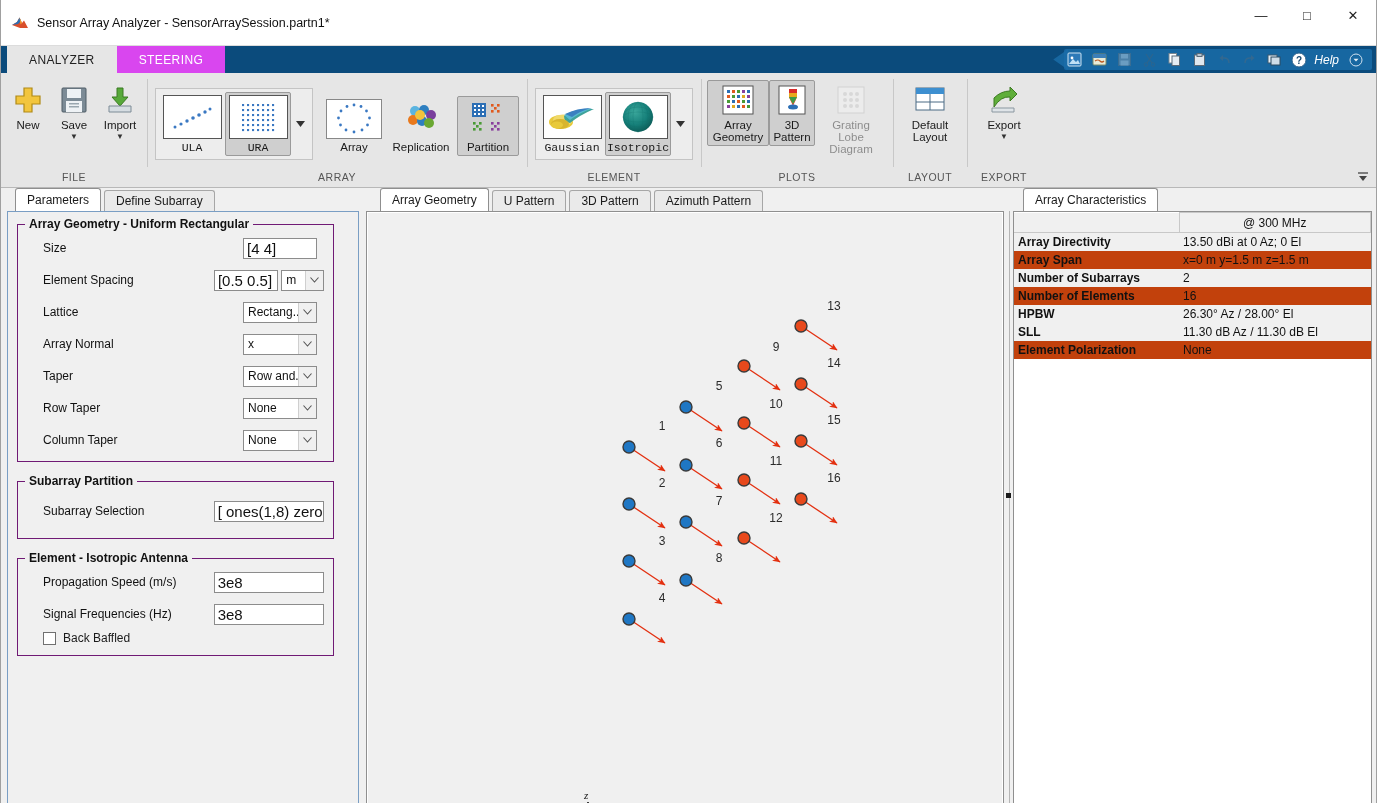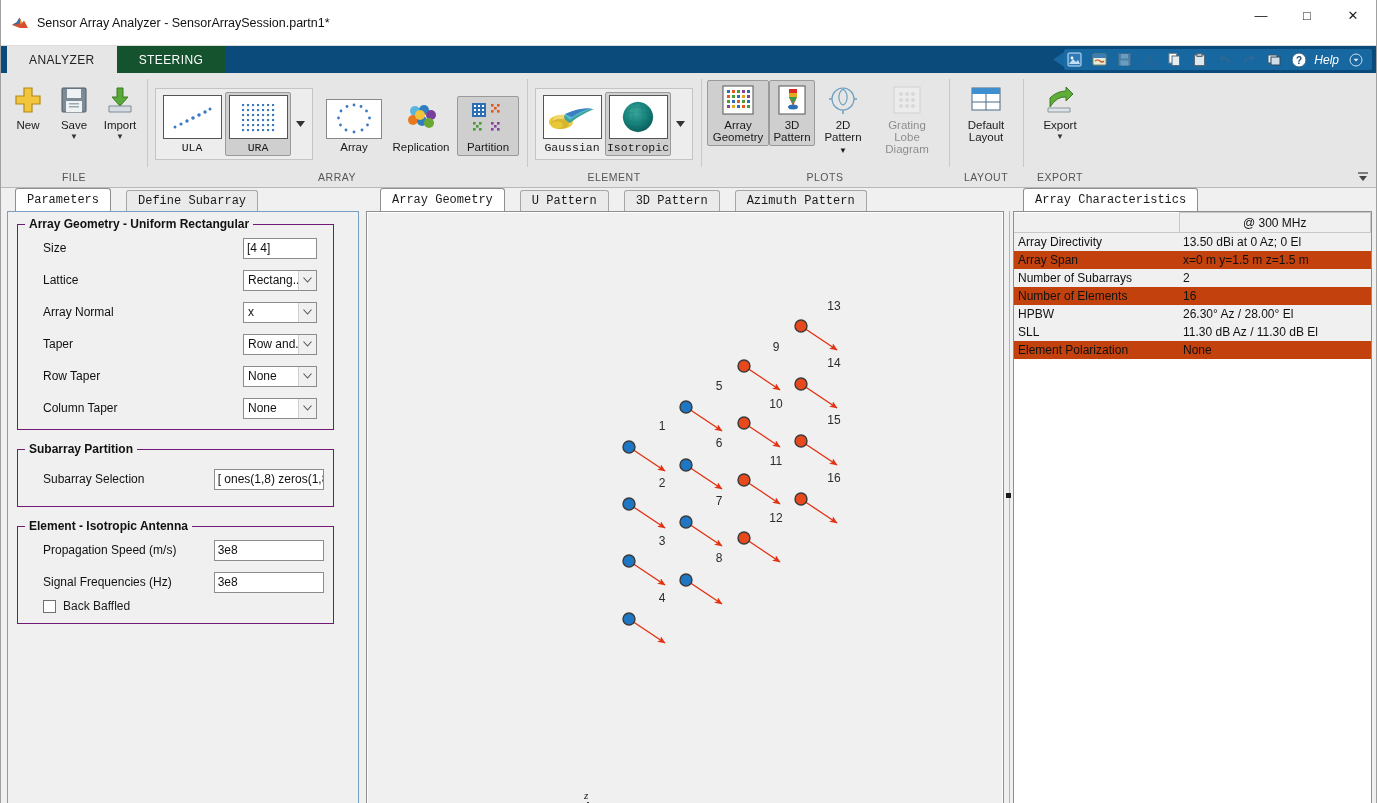--- a/index.html
+++ b/index.html
@@ -20,21 +20,21 @@
   .title-text { font-size:12.5px; color:#111; }
   .win-btns { position:absolute; right:0; top:0; height:31px; display:flex; }
   .win-btn { width:46px; height:31px; display:flex; align-items:center; justify-content:center;
              font-size:13px; color:#222; }
 
   
   .tabstrip { height:27px; background:#0b4b7c; display:flex; align-items:flex-start; position:relative; }
   .rtab { height:27px; padding:0 22px; display:flex; align-items:center; justify-content:center;
           font-size:12px; color:#ffffff; letter-spacing:.4px; }
   .rtab.active { background:#e6e6e6; color:#222; }
-  .rtab.sel { background:#14532d; }
+  .rtab.sel { background:#d946ef; }
   .qat { position:absolute; right:4px; top:0; height:27px; display:flex; align-items:center; gap:1px;
          padding-right:4px; }
   .qat:before { content:""; position:absolute; left:-14px; top:3px; width:20px; height:21px;
                 background:#1a6ca8; clip-path:polygon(100% 0,100% 100%,25% 50%); opacity:.85; }
   .qat-bg { position:absolute; left:2px; right:0; top:3px; bottom:3px; background:#1a6ca8; opacity:.85; border-radius:2px; }
   .qbtn { position:relative; width:24px; height:21px; display:flex; align-items:center; justify-content:center; }
   .qbtn svg { display:block; }
   .qhelp { position:relative; color:#fff; font-size:12px; padding:0 4px 0 2px; display:flex; align-items:center;font-style:italic; }
 
   
@@ -65,36 +65,36 @@
   .gcaret { width:18px; display:flex; align-items:center; justify-content:center; align-self:stretch;
             border:1px solid transparent; }
 
   .ribbon-collapse { position:absolute; right:6px; bottom:3px; width:14px; height:14px;
                      display:flex; align-items:center; justify-content:center; color:#333; }
 
   
   .main { display:flex; height:648px; background:#f0f0f0; padding:0; }
 
   .panel { background:#f0f0f0; }
-  .tabhdr { height:23px; display:flex; align-items:flex-end; padding-left:8px; gap:16px;font-family:Liberation Mono, monospace; }
+  .tabhdr { height:23px; display:flex; align-items:flex-end; padding-left:8px; gap:4px; }
   .ptab { height:21px; padding:0 11px; display:flex; align-items:center; font-size:12px;
           background:#eaeaea; border:1px solid #a6a6a6; border-bottom:none;
           border-radius:3px 3px 0 0; color:#1a1a1a; margin-right:-1px; }
   .ptab.active { background:#ffffff; height:23px; border-color:#8f8f8f; position:relative; z-index:3; }
 
   
   .left { width:352px; margin-left:6px; }
   .leftbox { height:621px; background:#f0f0f0; border:1px solid #7a9ec4; position:relative; }
   .fieldset { margin:8px 24px 0 9px; border:1px solid #701a75; padding:8px 9px 10px 25px; position:relative; }
   .legend { position:absolute; top:-8px; left:7px; background:#f0f0f0; padding:0 4px;
             font-size:12px; font-weight:bold; color:#111; }
   .row { display:flex; align-items:center; height:22px; margin-bottom:10px; }
   .row:last-child { margin-bottom:0; }
   .rlabel { width:200px; font-size:12px; color:#111; }
-  .txtin { height:21px; border:1px solid #8c8c8c; background:#fff; font-size:12px;
+  .txtin { height:21px; border:1px solid #8c8c8c; background:#fff; font-size:15px;
            padding:0 3px; display:flex; align-items:center; color:#111; overflow:hidden; white-space:nowrap; }
   .sel2 { height:21px; border:1px solid #8c8c8c; background:#fff; font-size:12px;
           display:flex; align-items:center; color:#111; position:relative; padding-left:4px; }
   .sel2 .arw { position:absolute; right:0; top:0; bottom:0; width:18px; background:#f0f0f0;
                border-left:1px solid #cfcfcf; display:flex; align-items:center; justify-content:center; }
   .cbrow { display:flex; align-items:center; gap:7px; margin-top:4px; }
   .cbox { width:13px; height:13px; border:1px solid #707070; background:#fff; }
   .applywrap { display:flex; justify-content:center; margin-top:20px; }
   .applybtn { width:75px; height:23px; background:#d4d4d4; border:1px solid #bdbdbd;
               color:#9a9a9a; font-size:12px; display:flex; align-items:center; justify-content:center; }
@@ -112,21 +112,21 @@
   
   .right { width:359px; margin-right:4px; }
   .rightbox { height:621px; background:#ffffff; border:1px solid #8f8f8f; position:relative; }
   table.chars { width:100%; border-collapse:collapse; font-size:12px; }
   table.chars th { background:#f0f0f0; border:1px solid #c8c8c8; height:20px; font-weight:normal;
                    color:#111; text-align:center; }
   table.chars th.blank { border-left:none; border-top:none; background:#f0f0f0; }
   table.chars td { border:0; height:18px; padding:0 4px; color:#111; }
   table.chars tr.odd td { background:#f0f0f0; }
   table.chars tr.even td { background:#c2410c; }
-  table.chars td.k { width:165px; }
+  table.chars td.k { width:165px;font-weight:bold; }
 </style>
 </head>
 <body>
 
 <div class="app">
 
   <div class="titlebar">
     <div class="title-icon">
       <svg width="18" height="18" viewBox="0 0 18 18">
         <path d="M1 11 L6 8 L8.5 3.5 L11 9 L13 6.5 L17 14 L9 14 Z" fill="#d94f2b"></path>
@@ -512,32 +512,20 @@
               <rect x="2" y="2" width="26" height="28" fill="#fff" stroke="#555"></rect>
               <path d="M12 5 L20 5 L20 13 L16 22 L12 13 Z" fill="#d92a2a"></path>
               <path d="M12 9 L20 9 L20 13 L16 20 L12 13 Z" fill="#e8a81e"></path>
               <path d="M12 13 L20 13 L16 20 Z" fill="#3a9b4a"></path>
               <ellipse cx="16" cy="23" rx="5" ry="2.5" fill="#2c6fb5"></ellipse>
             </svg>
           </div>
           <div class="lb">3D<br>Pattern</div>
         </div>
 
-        <div class="bigbtn" style="width:56px">
-          <div class="ic">
-            <svg width="32" height="32" viewBox="0 0 32 32">
-              <circle cx="16" cy="15" r="11" fill="none" stroke="#6f9fc0" stroke-width="1.2"></circle>
-              <path d="M16 5 q5 4 4 10 q-1 5 -4 6 q-3 -1 -4 -6 q-1 -6 4 -10 z" fill="none" stroke="#6f9fc0" stroke-width="1.2"></path>
-              <line x1="16" y1="26" x2="16" y2="30" stroke="#6f9fc0" stroke-width="1.5"></line>
-              <line x1="5" y1="15" x2="2" y2="15" stroke="#6f9fc0" stroke-width="1.5"></line>
-              <line x1="27" y1="15" x2="30" y2="15" stroke="#6f9fc0" stroke-width="1.5"></line>
-            </svg>
-          </div>
-          <div class="lb">2D<br>Pattern <span style="font-size:8px">▼</span></div>
-        </div>
 
         <div class="bigbtn xwide" style="opacity:.45">
           <div class="ic">
             <svg width="30" height="30" viewBox="0 0 30 30">
               <rect x="2" y="2" width="26" height="26" fill="#f4f4f4" stroke="#bbb"></rect>
               <g fill="#c8c8c8">
                 <circle cx="9" cy="9" r="2"></circle>
                   <circle cx="15" cy="9" r="2"></circle>
                   <circle cx="21" cy="9" r="2"></circle>
                 <circle cx="9" cy="15" r="2"></circle>
@@ -607,20 +595,32 @@
 
         <div class="fieldset" style="margin-top:12px">
           <div class="legend">Array Geometry - Uniform Rectangular</div>
           <div style="height:4px"></div>
 
           <div class="row">
             <div class="rlabel">Size</div>
             <div class="txtin" style="width:74px">[4 4]</div>
           </div>
 
+          <div class="row">
+            <div class="rlabel">Element Spacing</div>
+            <div class="txtin" style="width:74px">[0.5 0.5]</div>
+            <div class="sel2" style="width:49px;margin-left:3px">
+              <span>m</span>
+              <span class="arw">
+                <svg width="9" height="6" viewBox="0 0 9 6">
+                    <path d="M0.5 0.5 L4.5 5 L8.5 0.5" stroke="#555" fill="none" stroke-width="1.1"></path>
+                  </svg>
+              </span>
+            </div>
+          </div>
 
           <div class="row">
             <div class="rlabel">Lattice</div>
             <div class="sel2" style="width:74px">
               <span>Rectang...</span>
               <span class="arw">
                 <svg width="9" height="6" viewBox="0 0 9 6">
                     <path d="M0.5 0.5 L4.5 5 L8.5 0.5" stroke="#555" fill="none" stroke-width="1.1"></path>
                   </svg>
               </span>

